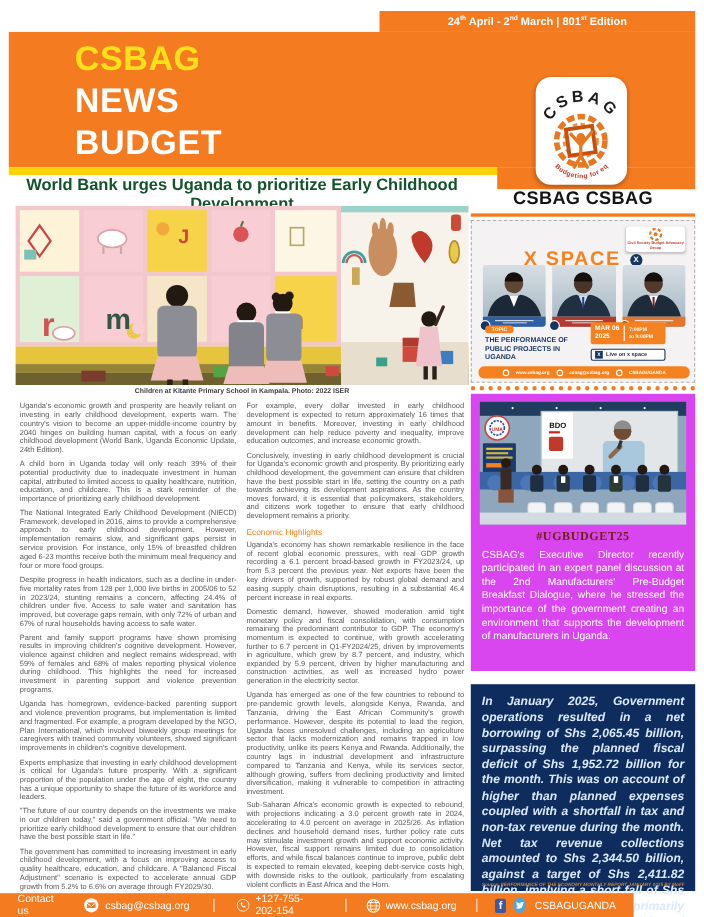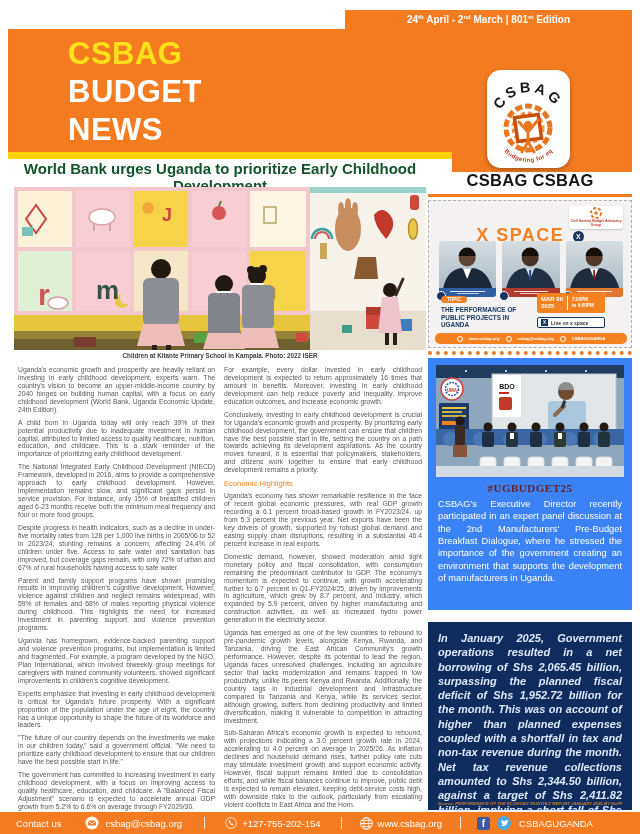--- a/index.html
+++ b/index.html
@@ -66,58 +66,58 @@
   .live-pill{position:absolute;left:108px;top:116px;width:68px;height:11px;background:#fff;border:1px solid #16355f;
              border-radius:2px;display:flex;align-items:center;gap:3px;padding:0 3px;box-sizing:border-box;}
   .live-x{width:7px;height:7px;background:#16355f;color:#fff;font-size:4.5px;font-weight:bold;text-align:center;line-height:7px;}
   .live-label{font-size:5px;color:#333;font-weight:bold;}
   .flyer-bar{position:absolute;left:6px;top:132px;width:192px;height:11px;background:#F58220;border-radius:5px;
              display:flex;align-items:center;justify-content:center;gap:6px;color:#fff;font-size:4.2px;font-weight:bold;}
   .flyer-bar .mini-ic{display:inline-block;width:4px;height:4px;border:0.5px solid #fff;border-radius:50%;}
 
   .dotted-divider{left:428px;top:351px;width:204px;height:0;border-top:4px dotted #F47B20;}
 
-  .slate-card{left:428px;top:358px;width:204px;height:252px;background:#3b82f6;}
+  .slate-card{left:428px;top:358px;width:204px;height:252px;background:#d946ef;}
   .panel-photo{position:absolute;left:8px;top:7px;width:188px;height:112px;}
   .hashtag{position:absolute;left:0;top:124px;width:100%;text-align:center;font-family:"Liberation Serif",serif;
            font-weight:bold;font-size:11px;color:#6e1f1c;letter-spacing:.5px;}
   .slate-text{position:absolute;left:10px;top:140px;width:184px;font-size:9.3px;font-weight:normal;color:#fff;
               text-align:justify;line-height:1.33;}
 
   .navy-box{left:428px;top:622px;width:204px;height:188px;background:#0e2c5e;}
   .navy-text{position:absolute;left:10px;top:9px;width:184px;font-size:11px;font-weight:bold;color:#dbe9fb;
              text-align:justify;line-height:1.3;font-style:italic;}
   .blank-line{display:inline-block;width:64px;border-bottom:1px solid #dbe9fb;height:6px;}
   .source-line{position:absolute;left:10px;bottom:4px;width:184px;font-size:4.3px;font-style:italic;font-weight:bold;
                color:#c9803b;white-space:nowrap;overflow:hidden;}
 
   
-  .footer{left:0;top:812px;width:640px;height:22px;background:#F47B20;display:flex;align-items:center;
+  .footer{left:0;top:812px;width:576px;height:22px;background:#F47B20;display:flex;align-items:center;
           color:#fff;font-size:9.5px;padding:0 16px;box-sizing:border-box;}
   .footer .sep{width:1px;height:12px;background:rgba(255,255,255,.85);}
   .fitem{display:flex;align-items:center;}
   .fb-sq{width:13px;height:13px;background:#3a5ba0;border-radius:2px;color:#fff;font-weight:bold;font-size:10px;
          display:flex;align-items:center;justify-content:center;}
   .tw-ci{width:14px;height:14px;background:#4aa8e0;border-radius:50%;display:flex;align-items:center;justify-content:center;}
   svg text{font-family:"Liberation Sans",sans-serif;}
 </style>
 </head>
 <body>
 
 <div class="page">
 
   <div class="abs topbar">
     <span><span>24</span><sup>th</sup><span> April - 2</span><sup>nd</sup><span> March | 801</span><sup>st</sup><span> Edition</span></span>
   </div>
 
   <div class="abs header">
     <div class="header-titles">
       <div class="t-yellow">CSBAG</div>
+      <div class="t-white">NEWS</div>
       <div class="t-white">BUDGET</div>
-      <div class="t-white">NEWS</div>
     </div>
   </div>
   <div class="abs yellow-strip"></div>
   <div class="abs header-tab"></div>
 
   <div class="abs logo-box">
     <svg width="83" height="98" viewBox="0 0 83 98">
       <defs>
         <path id="arcTop" d="M12,46 A31,31 0 0 1 71,42"></path>
         <path id="arcBot" d="M16,80 A33,33 0 0 0 67,80"></path>

